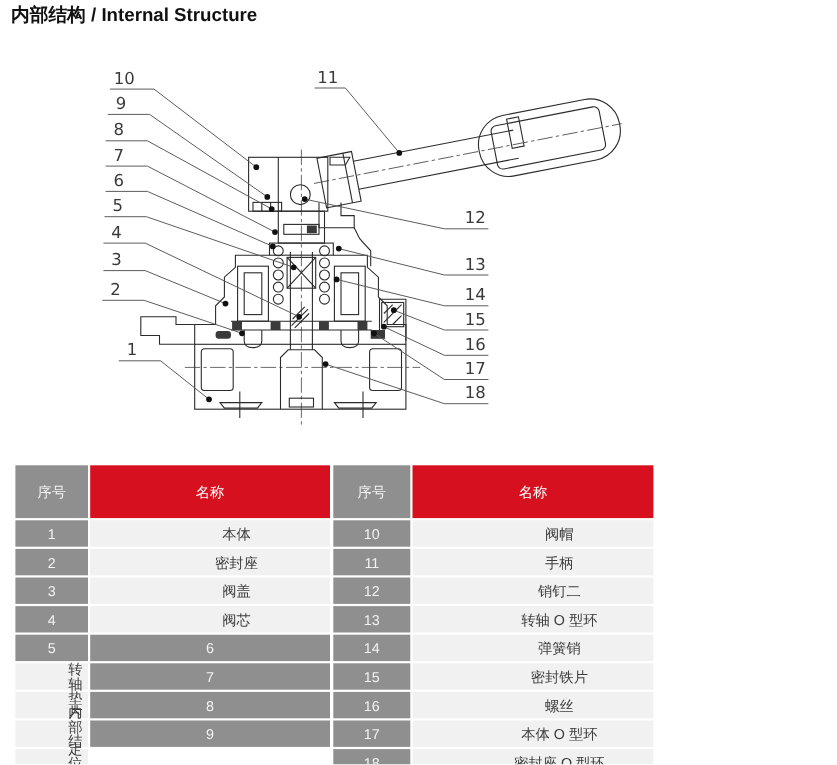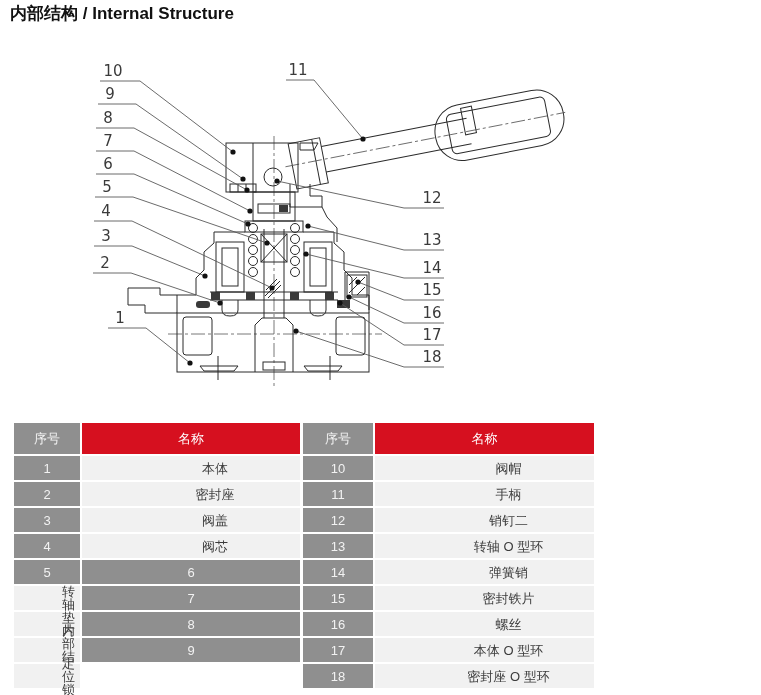--- a/index.html
+++ b/index.html
@@ -16,21 +16,21 @@
   .diagram svg { display:block; }
 
   
   .ptable { position:absolute; display:grid; gap:2px; background:#fff; }
   #table-left  { left:14px;  top:423px; grid-template-columns:66px 218px; }
   #table-right { left:303px; top:423px; grid-template-columns:70px 219px; }
   .cell {
     display:flex; align-items:center; justify-content:center;
     font:13px "Liberation Sans", sans-serif; line-height:1;
   }
-  .h { height:31px; }
+  .h { height:48px; }
   .r { height:24px; }
   .hnum, .num { background:var(--gray,#8f8f8f); color:#f2f2f2; }
   .hname { background:var(--red,#d6101f); color:#ffffff;text-align:right; }
   .name  { background:var(--light,#f1f1f1); color:#3c3c3c;padding-left:48px; }
 
   
   .draw  { stroke:var(--line,#2b2b2b); fill:none; stroke-width:1; }
   .dark  { fill:#3a3a3a; stroke:none; }
   .cl    { stroke:#555; stroke-width:0.8; stroke-dasharray:14 3 3 3; fill:none; }
   .callout-text { font:15px "DejaVu Sans", sans-serif; fill:#3a3a3a; }

